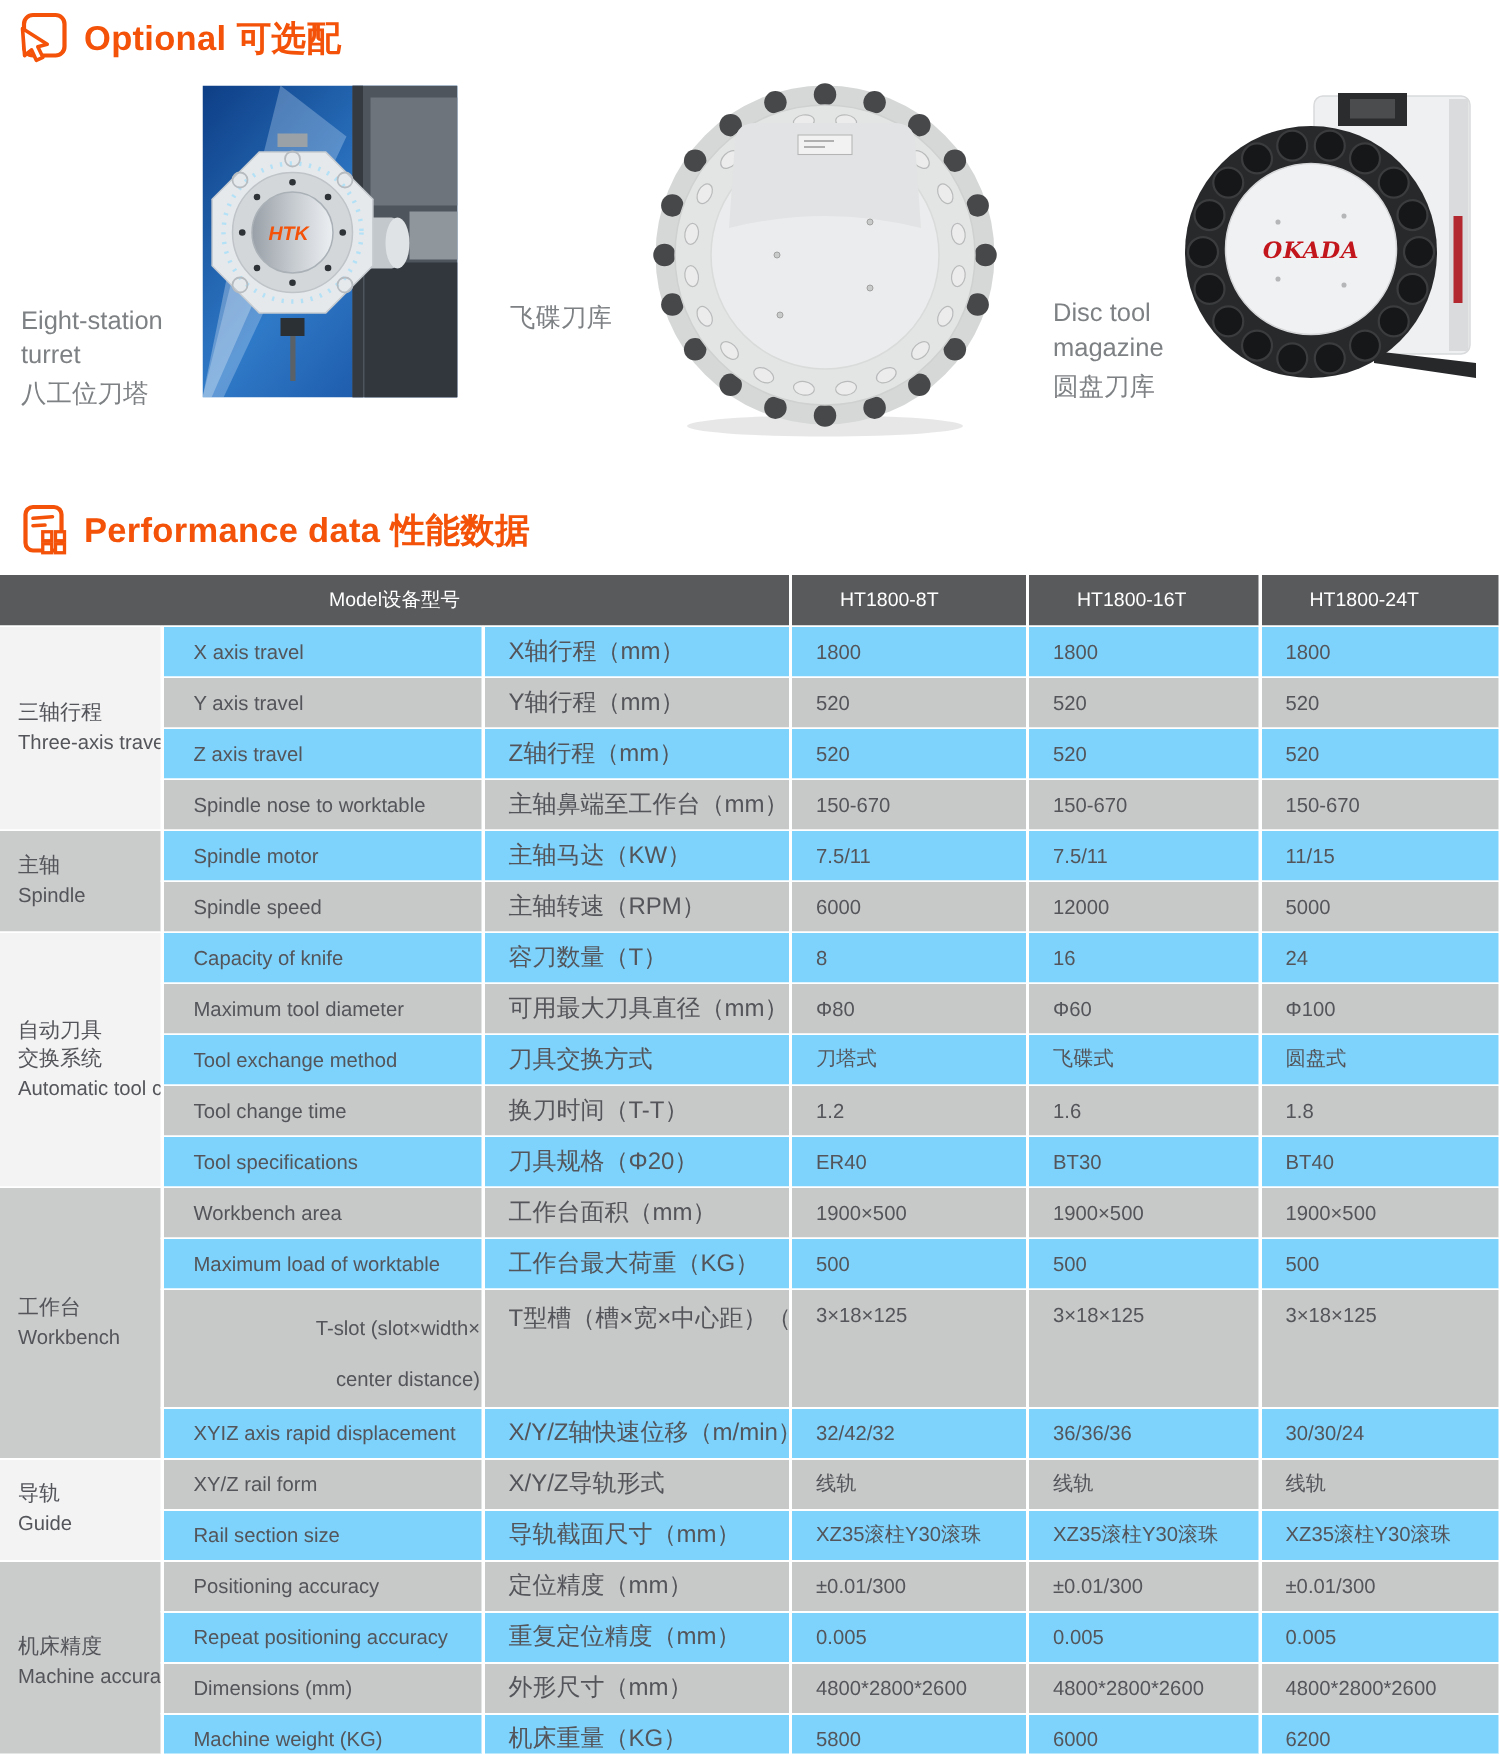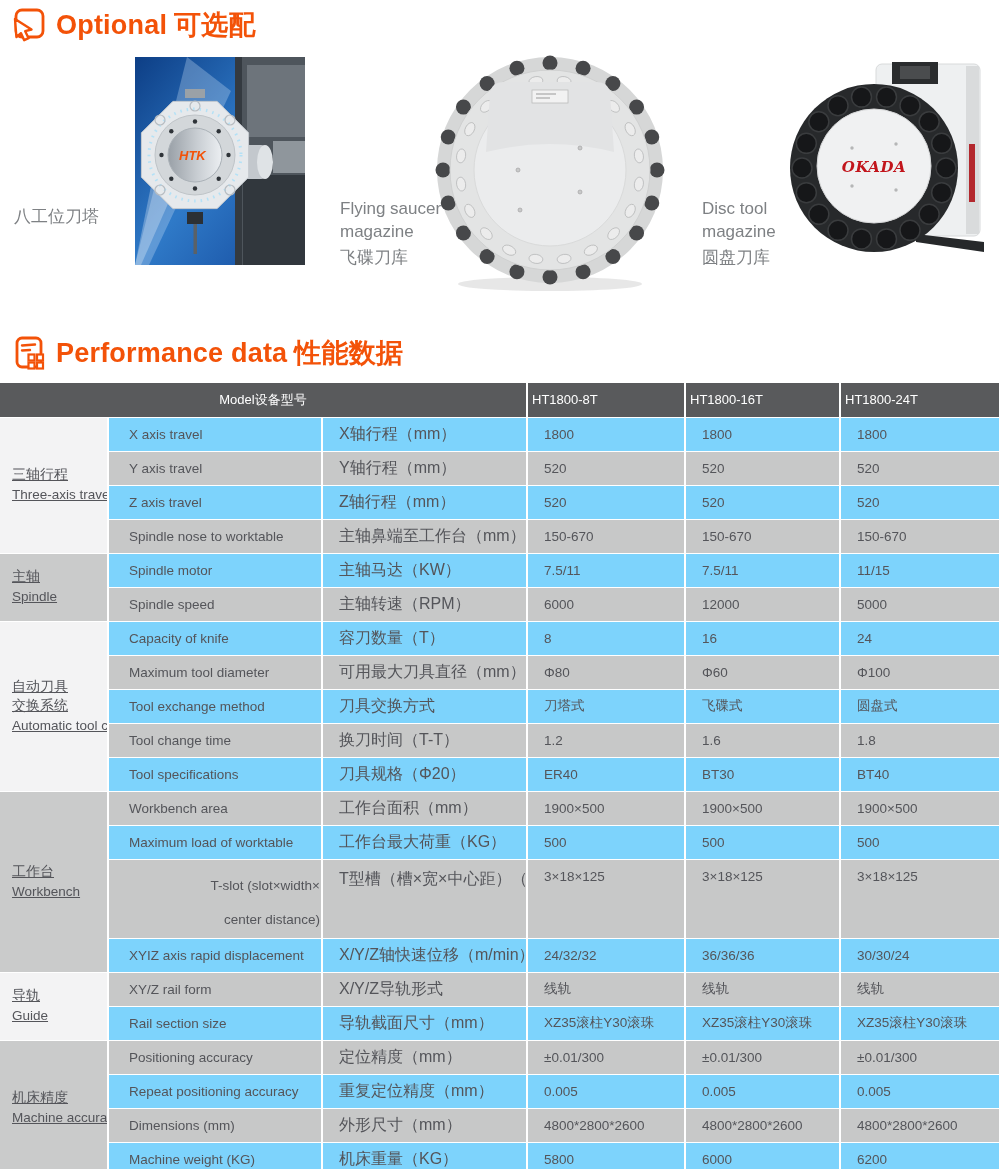--- a/index.html
+++ b/index.html
@@ -5,45 +5,45 @@
   html,body{margin:0;padding:0;}
   body{
     width:1000px;height:1169px;position:relative;background:#ffffff;
     font-family:"Liberation Sans","DejaVu Sans",sans-serif;
     -webkit-font-smoothing:antialiased;overflow:hidden;
   }
   
   .sec-head{position:absolute;left:12px;display:flex;align-items:center;gap:10px;}
   .sec-head.opt{top:7px;}
   .sec-head.perf{top:335px;text-align:right;}
-  .sec-title{font-size:27px;font-weight:bold;color:#F35208;letter-spacing:.2px;white-space:nowrap;}
+  .sec-title{font-size:23px;font-weight:bold;color:#F35208;letter-spacing:.2px;white-space:nowrap;}
   .sec-title .zh{margin-left:7px;}
   .sec-icon{display:block;overflow:visible;}
   
   .figure{position:absolute;}
   .caption{position:absolute;width:115px;color:#7E8184;font-size:17px;line-height:23px;}
   .caption .zh{margin-top:3px;font-size:17px;}
   
   .spec-wrap{position:absolute;left:0;top:383px;width:1000px;}
   table.spec{border-collapse:collapse;table-layout:fixed;width:1000px;
     font-size:13.5px;color:#54555A;}
   table.spec td,table.spec th{
     border-right:2px solid #fff;border-bottom:1px solid #fff;
     height:34px;box-sizing:border-box;vertical-align:middle;
     overflow:hidden;white-space:nowrap;font-weight:normal;
   }
   table.spec th{background:#595A5C;color:#fff;font-size:13px;height:34px;}
   th.th-model{text-align:center;}
-  th.th-m{text-align:left;padding-left:4px;}
+  th.th-m{text-align:left;padding-left:32px;}
   td.c-en{padding-left:20px;}
   td.c-zh{padding-left:16px;font-size:16px;}
   td.c-v{padding-left:16px;}
   tr.light td{background:#7dd3fc;}
   tr.dark td{background:#C7C8C8;}
-  td.gcell{padding-left:12px;vertical-align:middle;white-space:normal;line-height:1.35;text-decoration:underline;}
+  td.gcell{padding-left:12px;vertical-align:middle;white-space:normal;line-height:1.35;}
   td.gcell.glight{background:#F3F3F4 !important;}
   td.gcell.gdark{background:#CACBCB !important;}
   .g-zh{font-size:14px;white-space:pre-line;}
   .g-en{font-size:13.5px;margin-top:2px;}
   tr.tall td{height:69px;vertical-align:top;padding-top:9px;}
   tr.tall td.c-en{line-height:34px;text-align:right;}
 </style>
 </head>
 <body>
 
@@ -98,20 +98,21 @@
     <circle cx="25" cy="133" r="5" fill="none" stroke="#B7BCC1" stroke-width="1.2"></circle>
     <circle cx="95" cy="133" r="5" fill="none" stroke="#B7BCC1" stroke-width="1.2"></circle>
     <circle cx="60" cy="98" r="27" fill="url(#cylG)" stroke="#AAB1B7"></circle>
     <text x="44" y="103" font-size="13" font-style="italic" font-weight="bold" fill="#F35208" font-family="'Liberation Sans','DejaVu Sans',sans-serif">HTK</text>
     <rect x="52" y="155" width="16" height="12" fill="#2B3035"></rect>
     <rect x="58.5" y="167" width="3.5" height="30" fill="#5A6167"></rect>
     <rect x="50" y="32" width="20" height="9" fill="#9AA1A7"></rect>
   </svg>
 </div>
 <div class="caption" style="left:14px;top:202px;">
+  <div>Eight-station turret</div>
   <div class="zh">八工位刀塔</div>
 </div>
 
 <div class="figure" style="left:430px;top:52px;">
   <svg width="240" height="245" viewBox="0 0 240 245">
     <ellipse cx="120" cy="232" rx="92" ry="7" fill="#DADADA" opacity=".65"></ellipse>
     <circle cx="120" cy="118" r="113" fill="#D6D7D7"></circle>
     <g id="saucer-notches">
         <circle cx="227" cy="118" r="7.5" fill="#47484A"></circle>
         <circle cx="221.7630472435814" cy="151.06481839811937" r="7.5" fill="#47484A"></circle>
@@ -162,21 +163,20 @@
     <rect x="102" y="38" width="36" height="13" fill="#F2F2F2" stroke="#B5B5B5" stroke-width=".7"></rect>
     <line x1="106" y1="42" x2="126" y2="42" stroke="#9A9A9A" stroke-width="1"></line>
     <line x1="106" y1="46" x2="120" y2="46" stroke="#9A9A9A" stroke-width="1"></line>
     <circle cx="88" cy="118" r="2" fill="#C9CACA" stroke="#9B9B9B" stroke-width=".6"></circle>
     <circle cx="150" cy="96" r="2" fill="#C9CACA" stroke="#9B9B9B" stroke-width=".6"></circle>
     <circle cx="150" cy="140" r="2" fill="#C9CACA" stroke="#9B9B9B" stroke-width=".6"></circle>
     <circle cx="90" cy="158" r="2" fill="#C9CACA" stroke="#9B9B9B" stroke-width=".6"></circle>
   </svg>
 </div>
 <div class="caption" style="left:340px;top:197px;">
-  <div>Flying saucer magazine</div>
   <div class="zh">飞碟刀库</div>
 </div>
 
 <div class="figure" style="left:788px;top:56px;text-align:center;">
   <svg width="210" height="205" viewBox="0 0 210 205">
     <rect x="88" y="8" width="104" height="172" rx="6" fill="#EEF0F1" stroke="#D8DADB"></rect>
     <rect x="178" y="10" width="13" height="168" fill="#D9DBDC"></rect>
     <rect x="104" y="6" width="46" height="22" fill="#2A2C2E"></rect>
     <rect x="112" y="10" width="30" height="13" fill="#4A4C4E"></rect>
     <rect x="181" y="88" width="6" height="58" fill="#B3282E"></rect>
@@ -357,21 +357,21 @@
         <tr class="dark tall">
           <td class="c-en">T-slot (slot×width×<br>center distance)</td>
           <td class="c-zh">T型槽（槽×宽×中心距）（mm）</td>
           <td class="c-v">3×18×125</td>
           <td class="c-v">3×18×125</td>
           <td class="c-v">3×18×125</td>
         </tr>
         <tr class="light">
           <td class="c-en">XYIZ axis rapid displacement</td>
           <td class="c-zh">X/Y/Z轴快速位移（m/min）</td>
-          <td class="c-v">24/32/32</td>
+          <td class="c-v">32/42/32</td>
           <td class="c-v">36/36/36</td>
           <td class="c-v">30/30/24</td>
         </tr>
         <tr class="dark">
           <td class="gcell glight" rowspan="2">
             <div class="g-zh">导轨</div>
             <div class="g-en">Guide</div>
           </td>
           <td class="c-en">XY/Z rail form</td>
           <td class="c-zh">X/Y/Z导轨形式</td>

